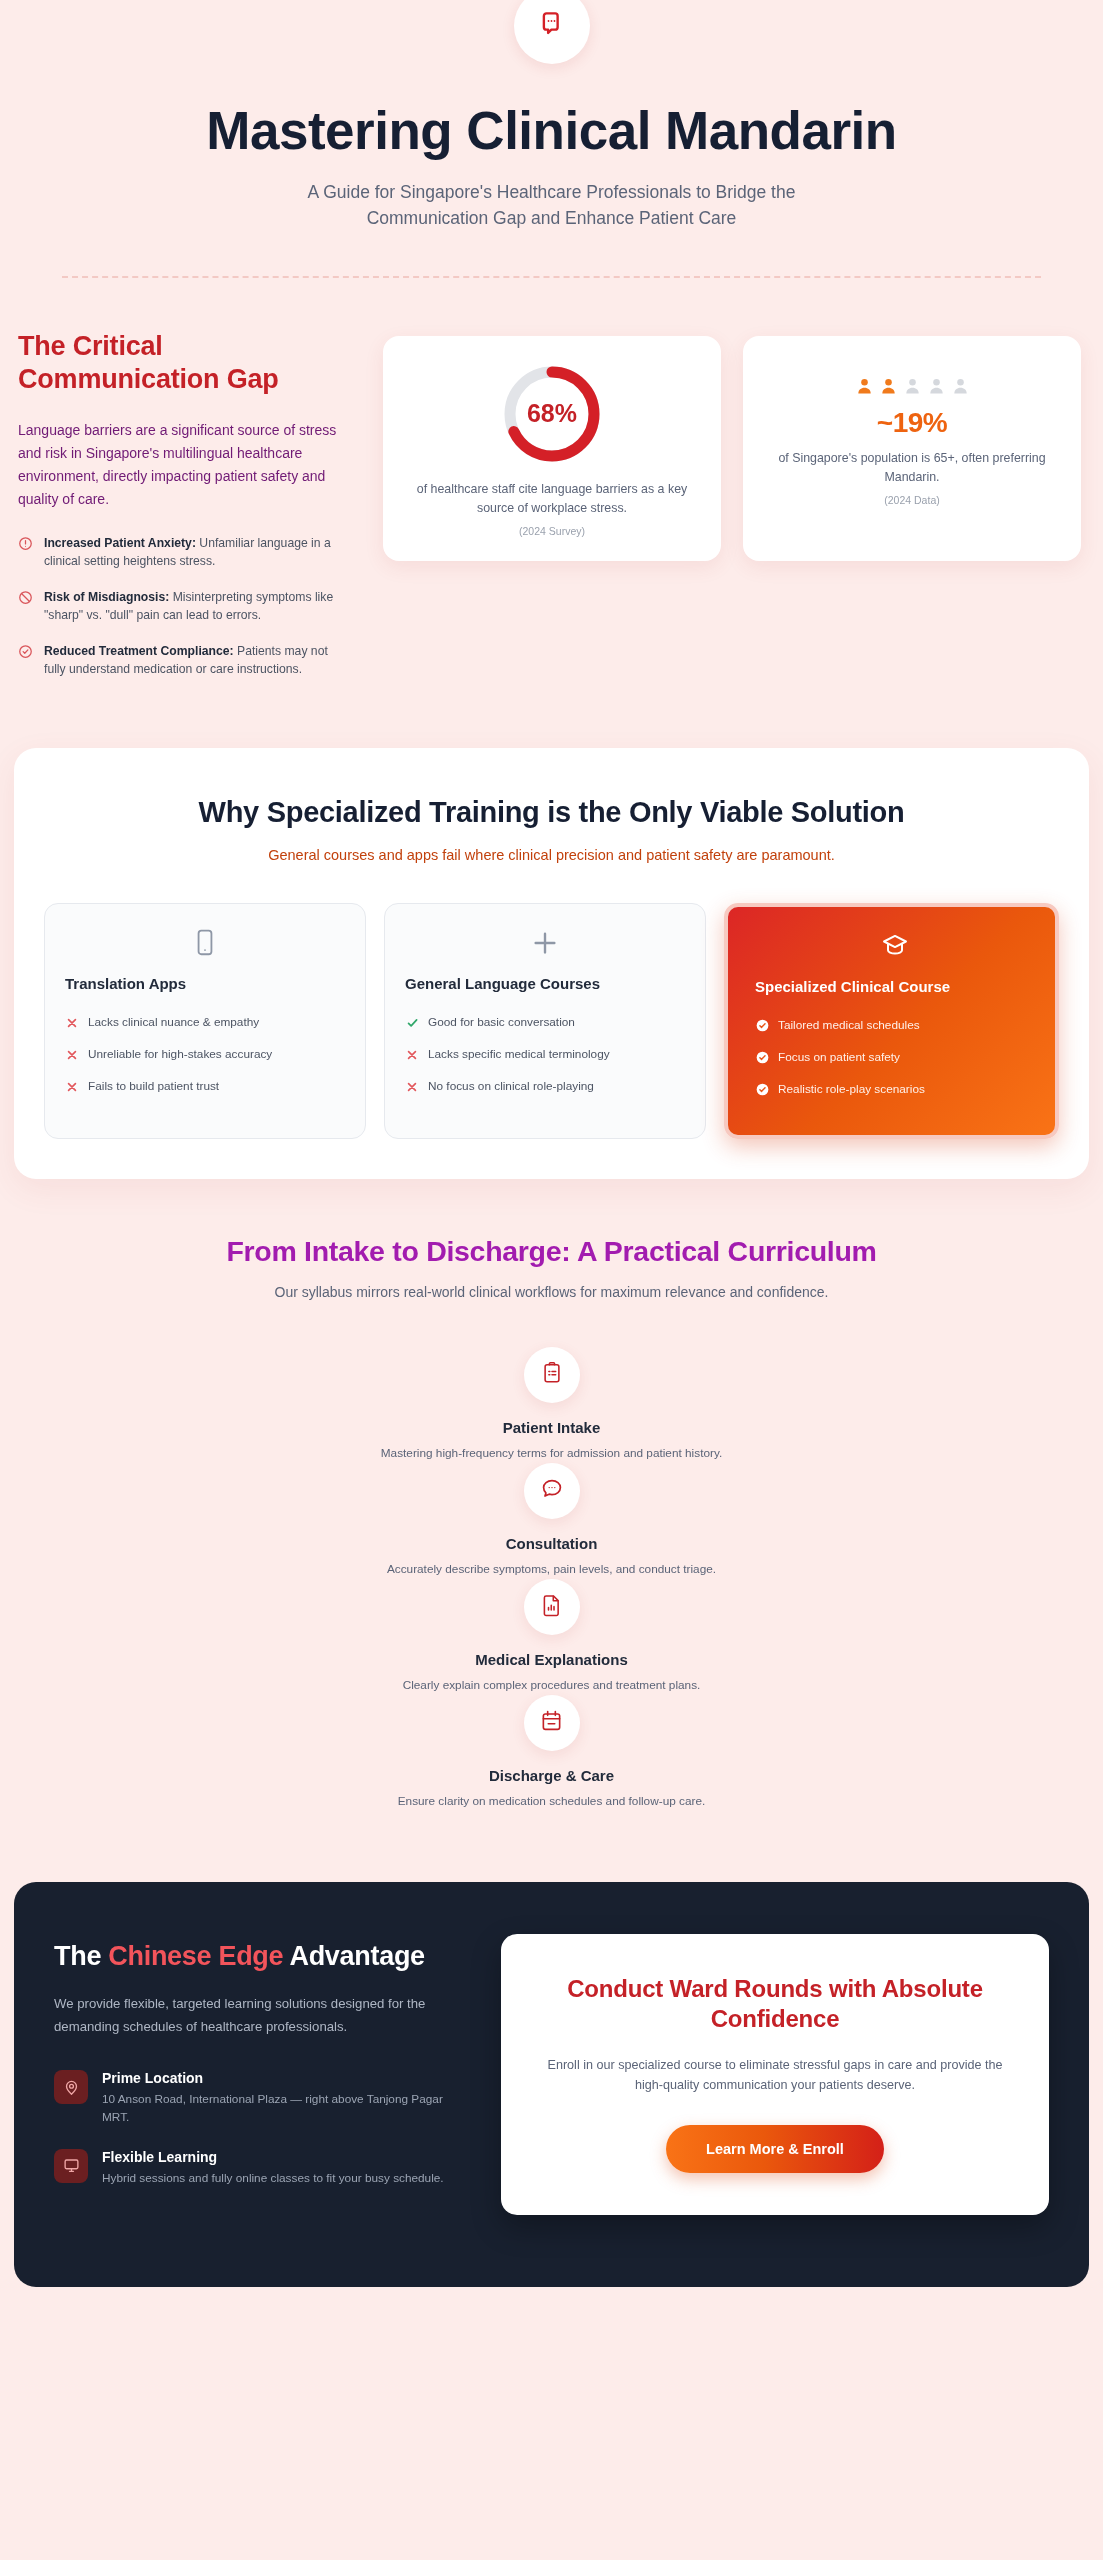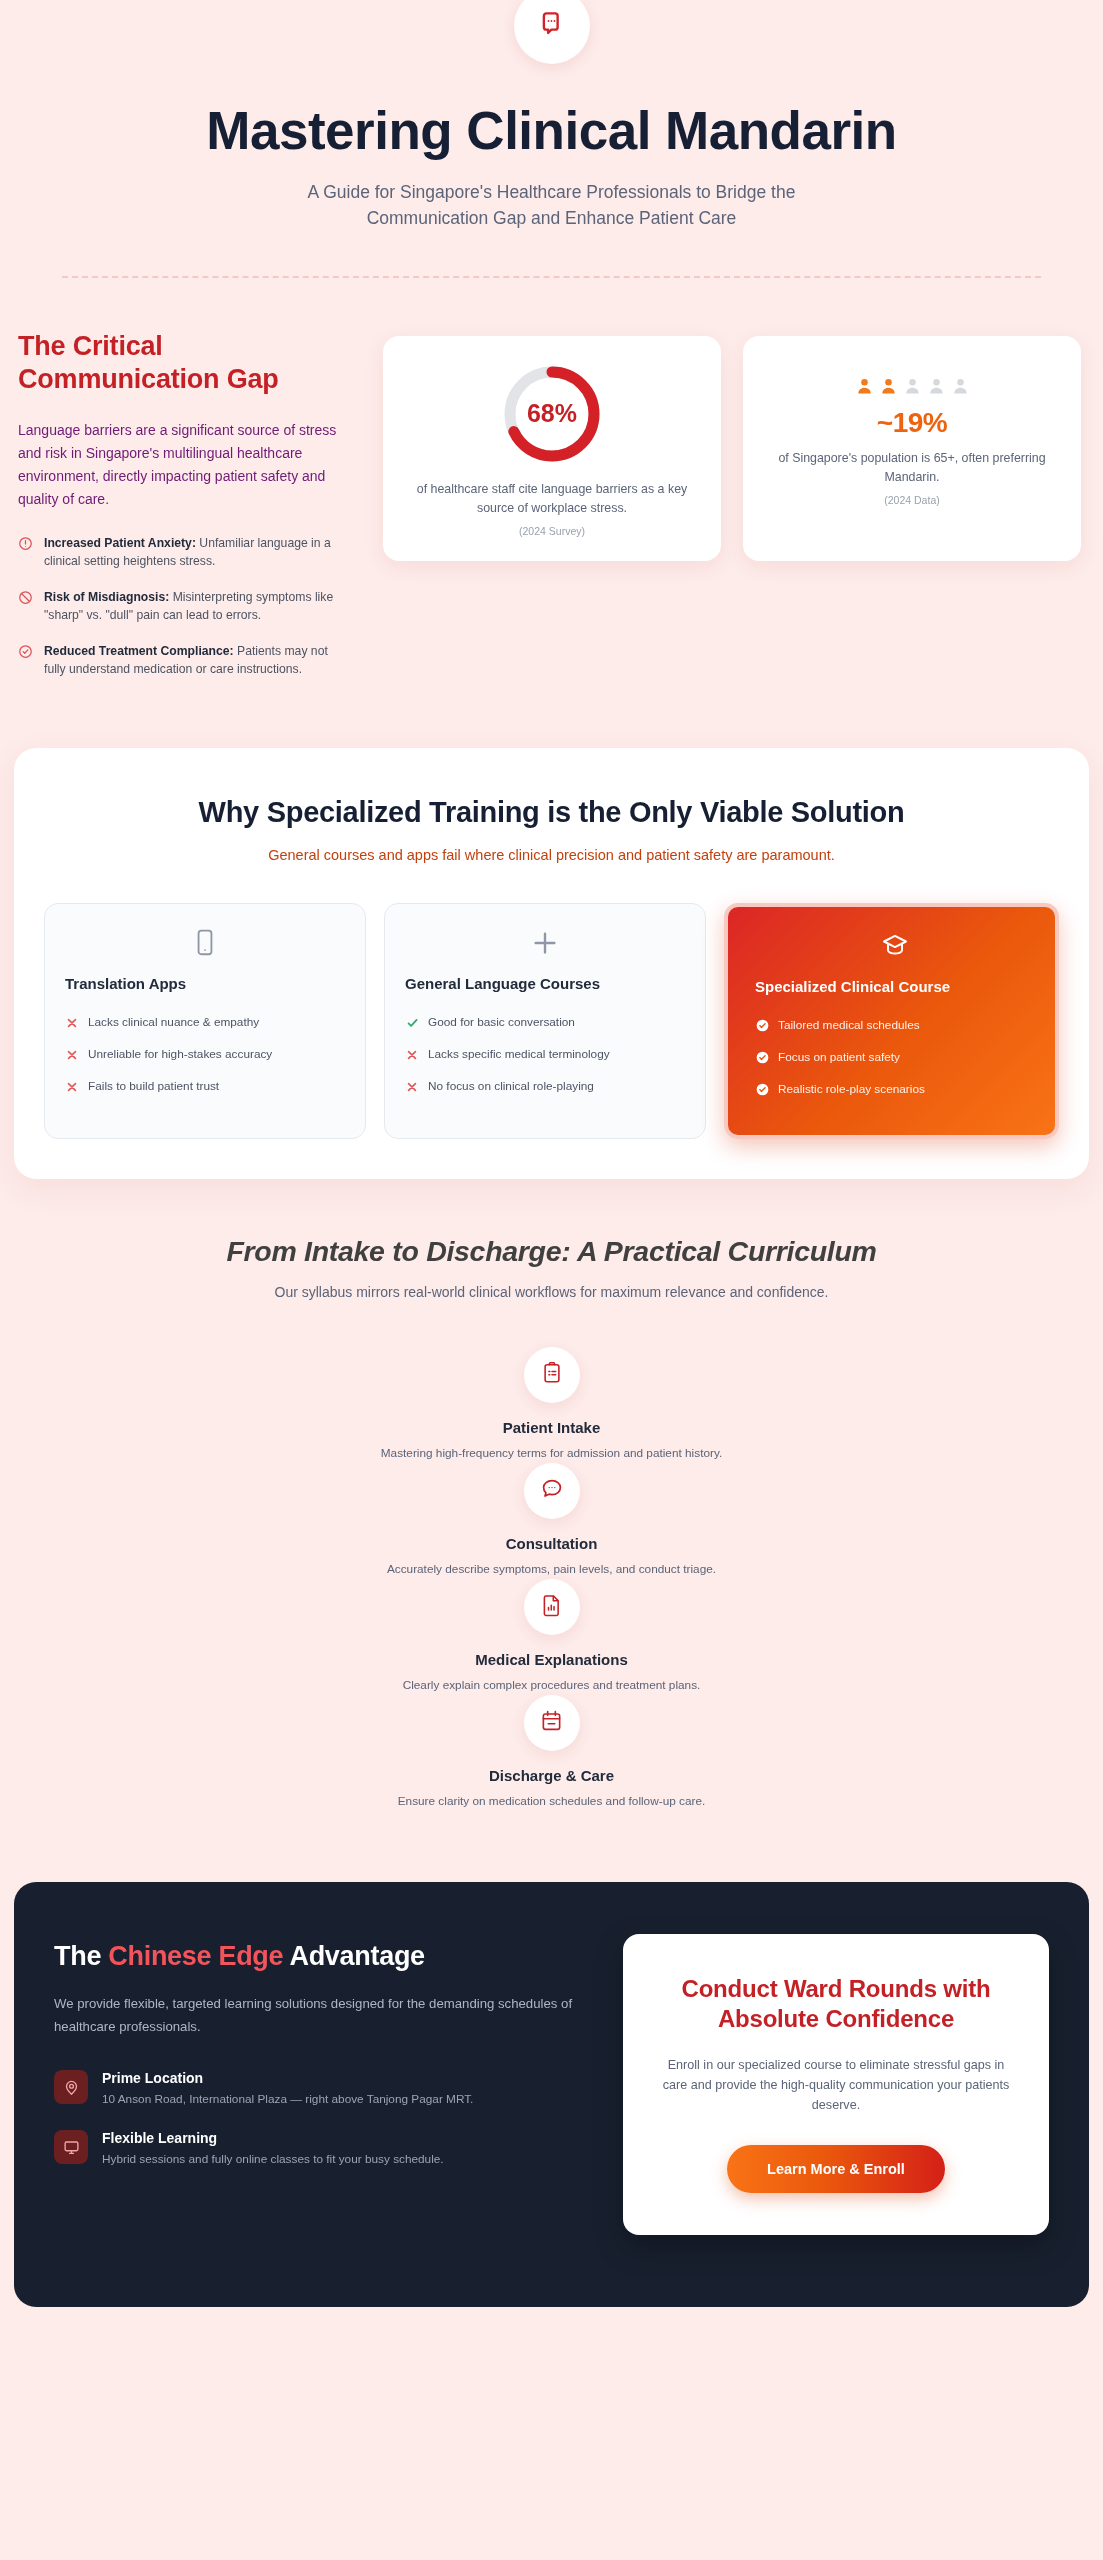--- a/index.html
+++ b/index.html
@@ -108,22 +108,22 @@
   }
   .cmp-card.hl .cmp-name { color: #fff; }
   .cmp-li { display: flex; gap: 9px; margin-bottom: 13px; align-items: flex-start; }
   .cmp-li-tx { font-size: 11.8px; color: #4C5463; line-height: 1.42; }
   .cmp-card.hl .cmp-li-tx { color: #FFF1EA; }
   .cmp-mark { flex: none; width: 14px; text-align: center; margin-top: 1px; }
 
   
   .curr-section { padding: 56px 18px 0; }
   .curr-title {
-    font-size: 28.5px; font-weight: 700; color: #404040;
-    text-align: center; letter-spacing: -0.3px; font-style: italic;
+    font-size: 28.5px; font-weight: 700; color: #a21caf;
+    text-align: center; letter-spacing: -0.3px;
   }
   .curr-sub {
     font-size: 14px; color: #5B6478; text-align: center;
     line-height: 1.52; margin: 14px auto 0; max-width: 620px;
   }
   .curr-row { display: flex; margin-top: 44px; flex-direction: column; }
   .curr-col { flex: 1; text-align: center; padding: 0 10px; }
   .curr-circle {
     width: 56px; height: 56px; border-radius: 50%; background: #fff;
     margin: 0 auto 16px; display: flex; align-items: center; justify-content: center;
@@ -147,21 +147,21 @@
   .ft-feats { margin-top: 32px; }
   .ft-feat { display: flex; gap: 14px; margin-bottom: 22px; align-items: flex-start; }
   .ft-fico {
     width: 34px; height: 34px; border-radius: 8px; flex: none;
     background: #6B1F21; display: flex; align-items: center; justify-content: center;
   }
   .ft-fname { font-size: 14px; font-weight: 700; color: #fff; margin-bottom: 4px; }
   .ft-fdesc { font-size: 11.8px; color: #9BA4B3; line-height: 1.55; }
 
   .cta-card {
-    width: 426px; flex: none; background: #fff; border-radius: 16px;
+    width: 548px; flex: none; background: #fff; border-radius: 16px;
     padding: 40px 36px 42px; text-align: center;
     box-shadow: 0 12px 30px rgba(0,0,0,.30);
   }
   .cta-title {
     font-size: 24px; font-weight: 700; color: #C42127;
     line-height: 1.26; letter-spacing: -0.2px;
   }
   .cta-body { font-size: 12.6px; color: #5B6478; line-height: 1.6; margin-top: 20px; }
   .cta-btn {
     display: inline-block; margin-top: 30px; border: none; cursor: pointer;

